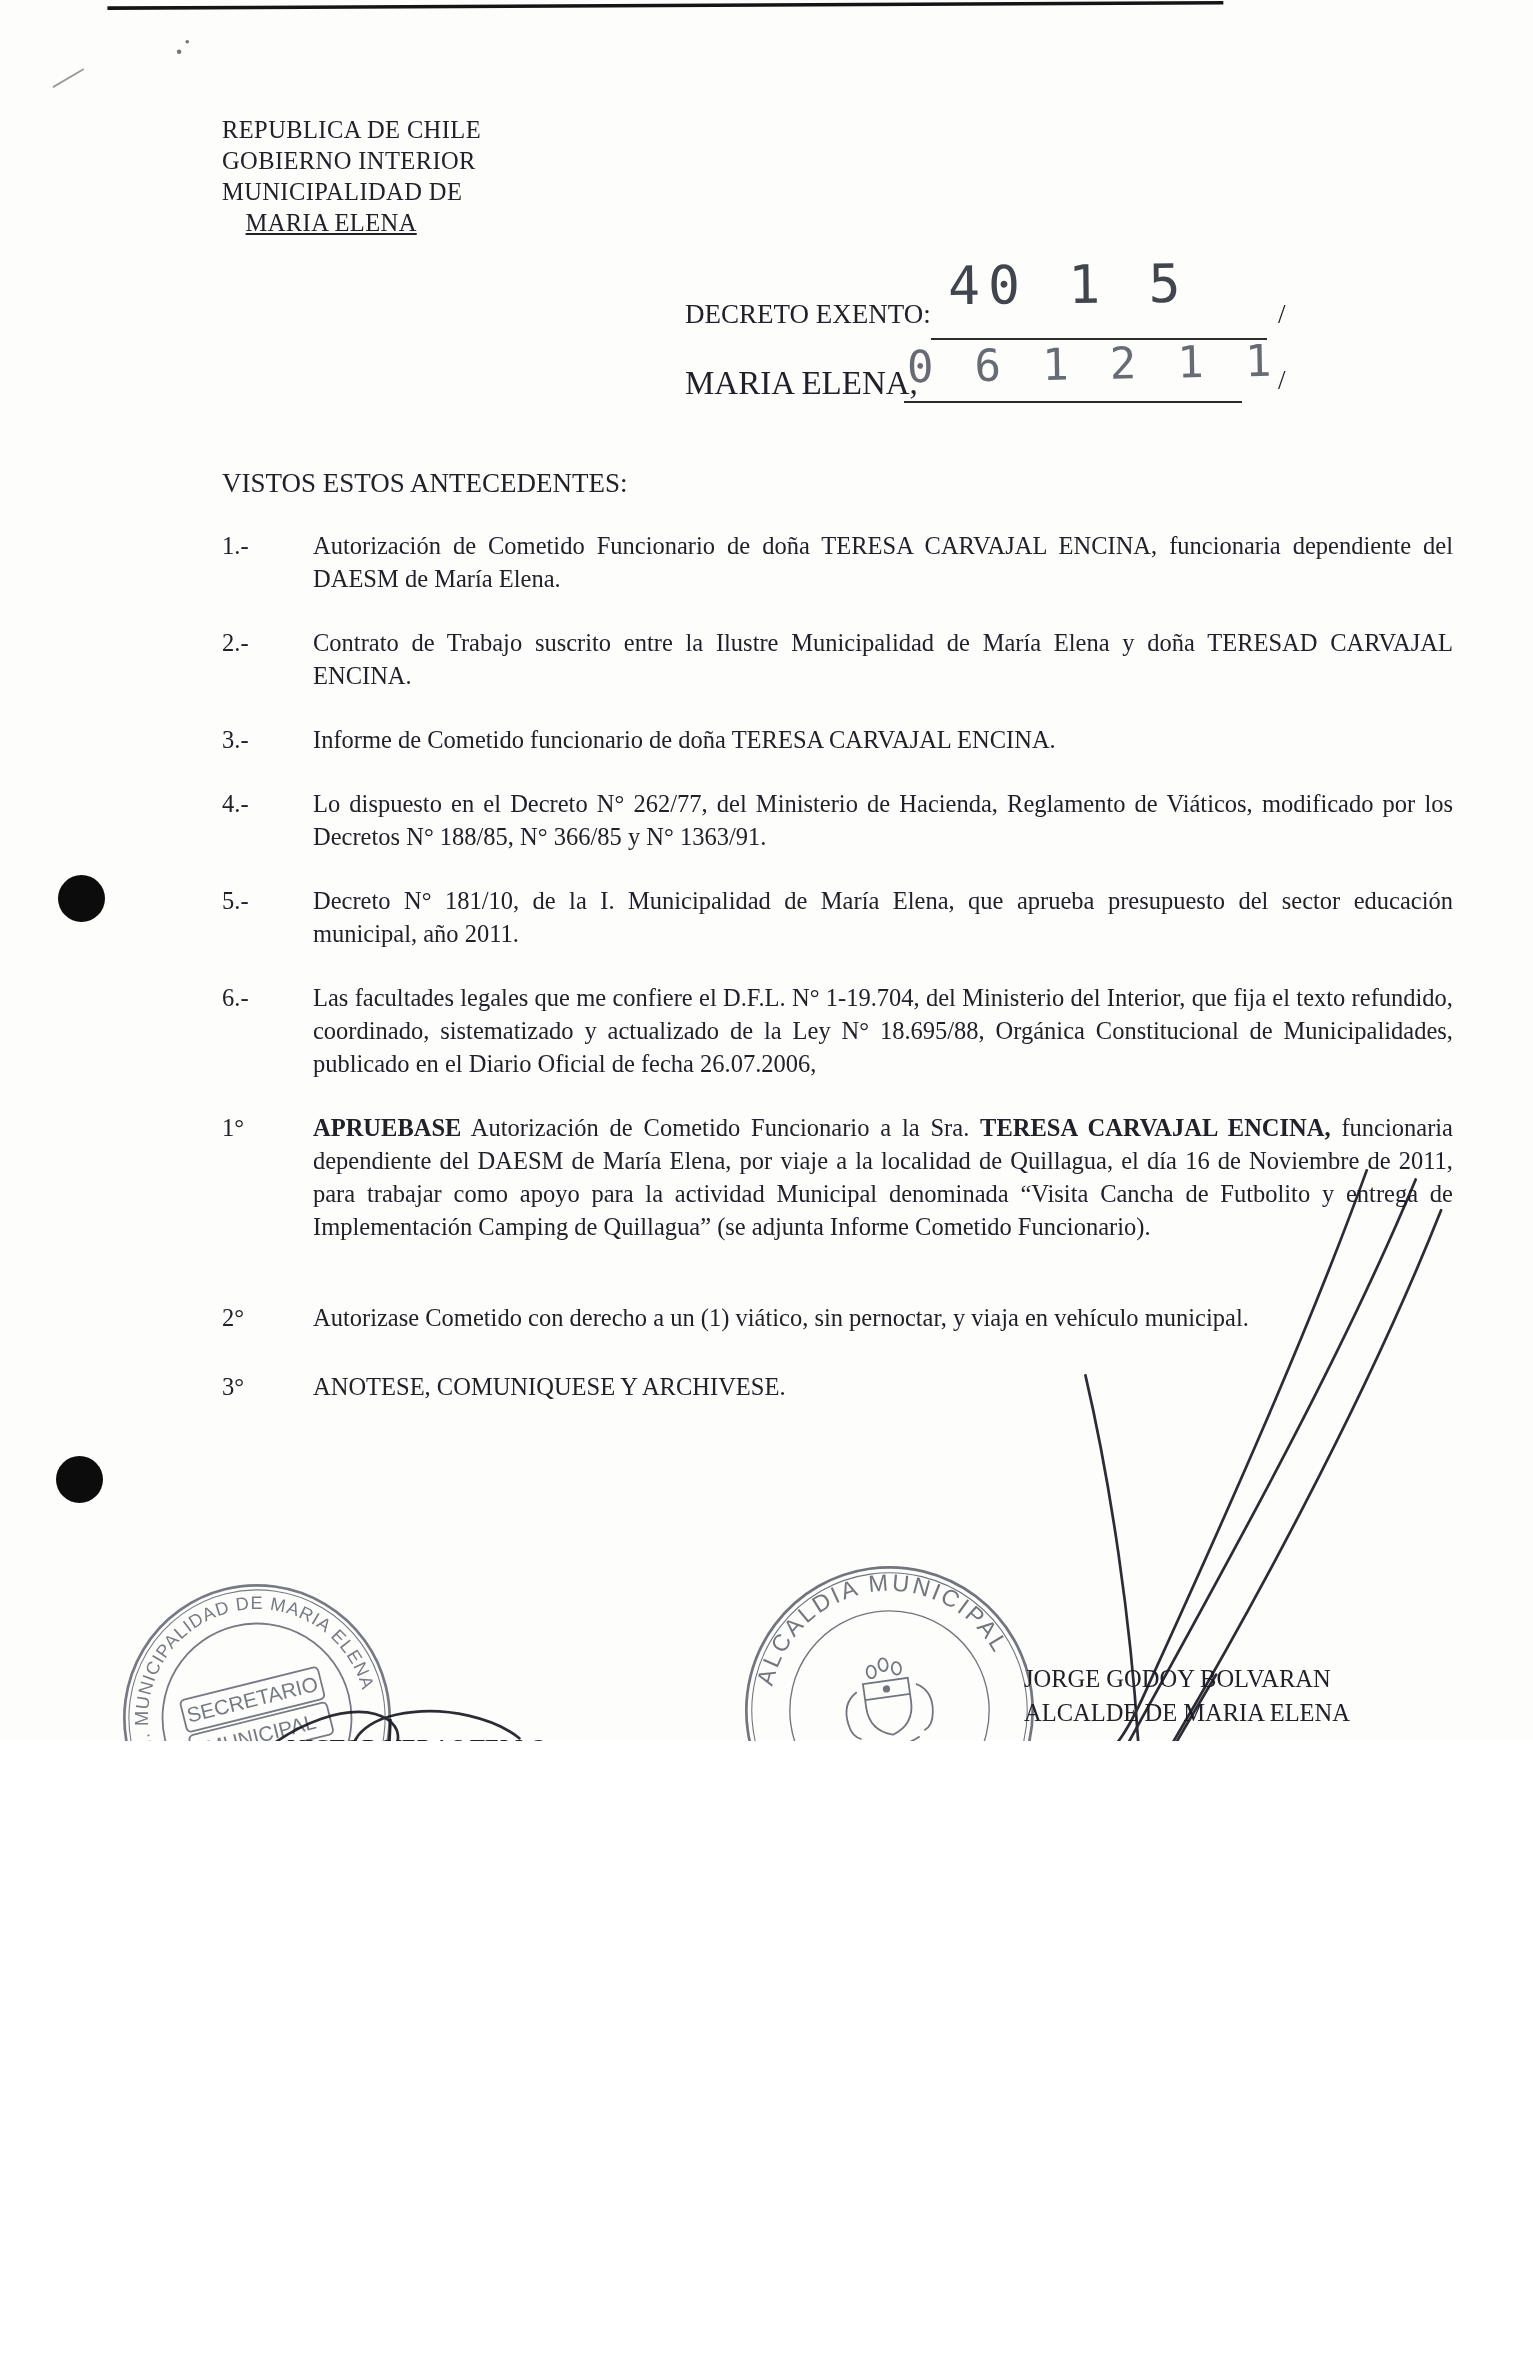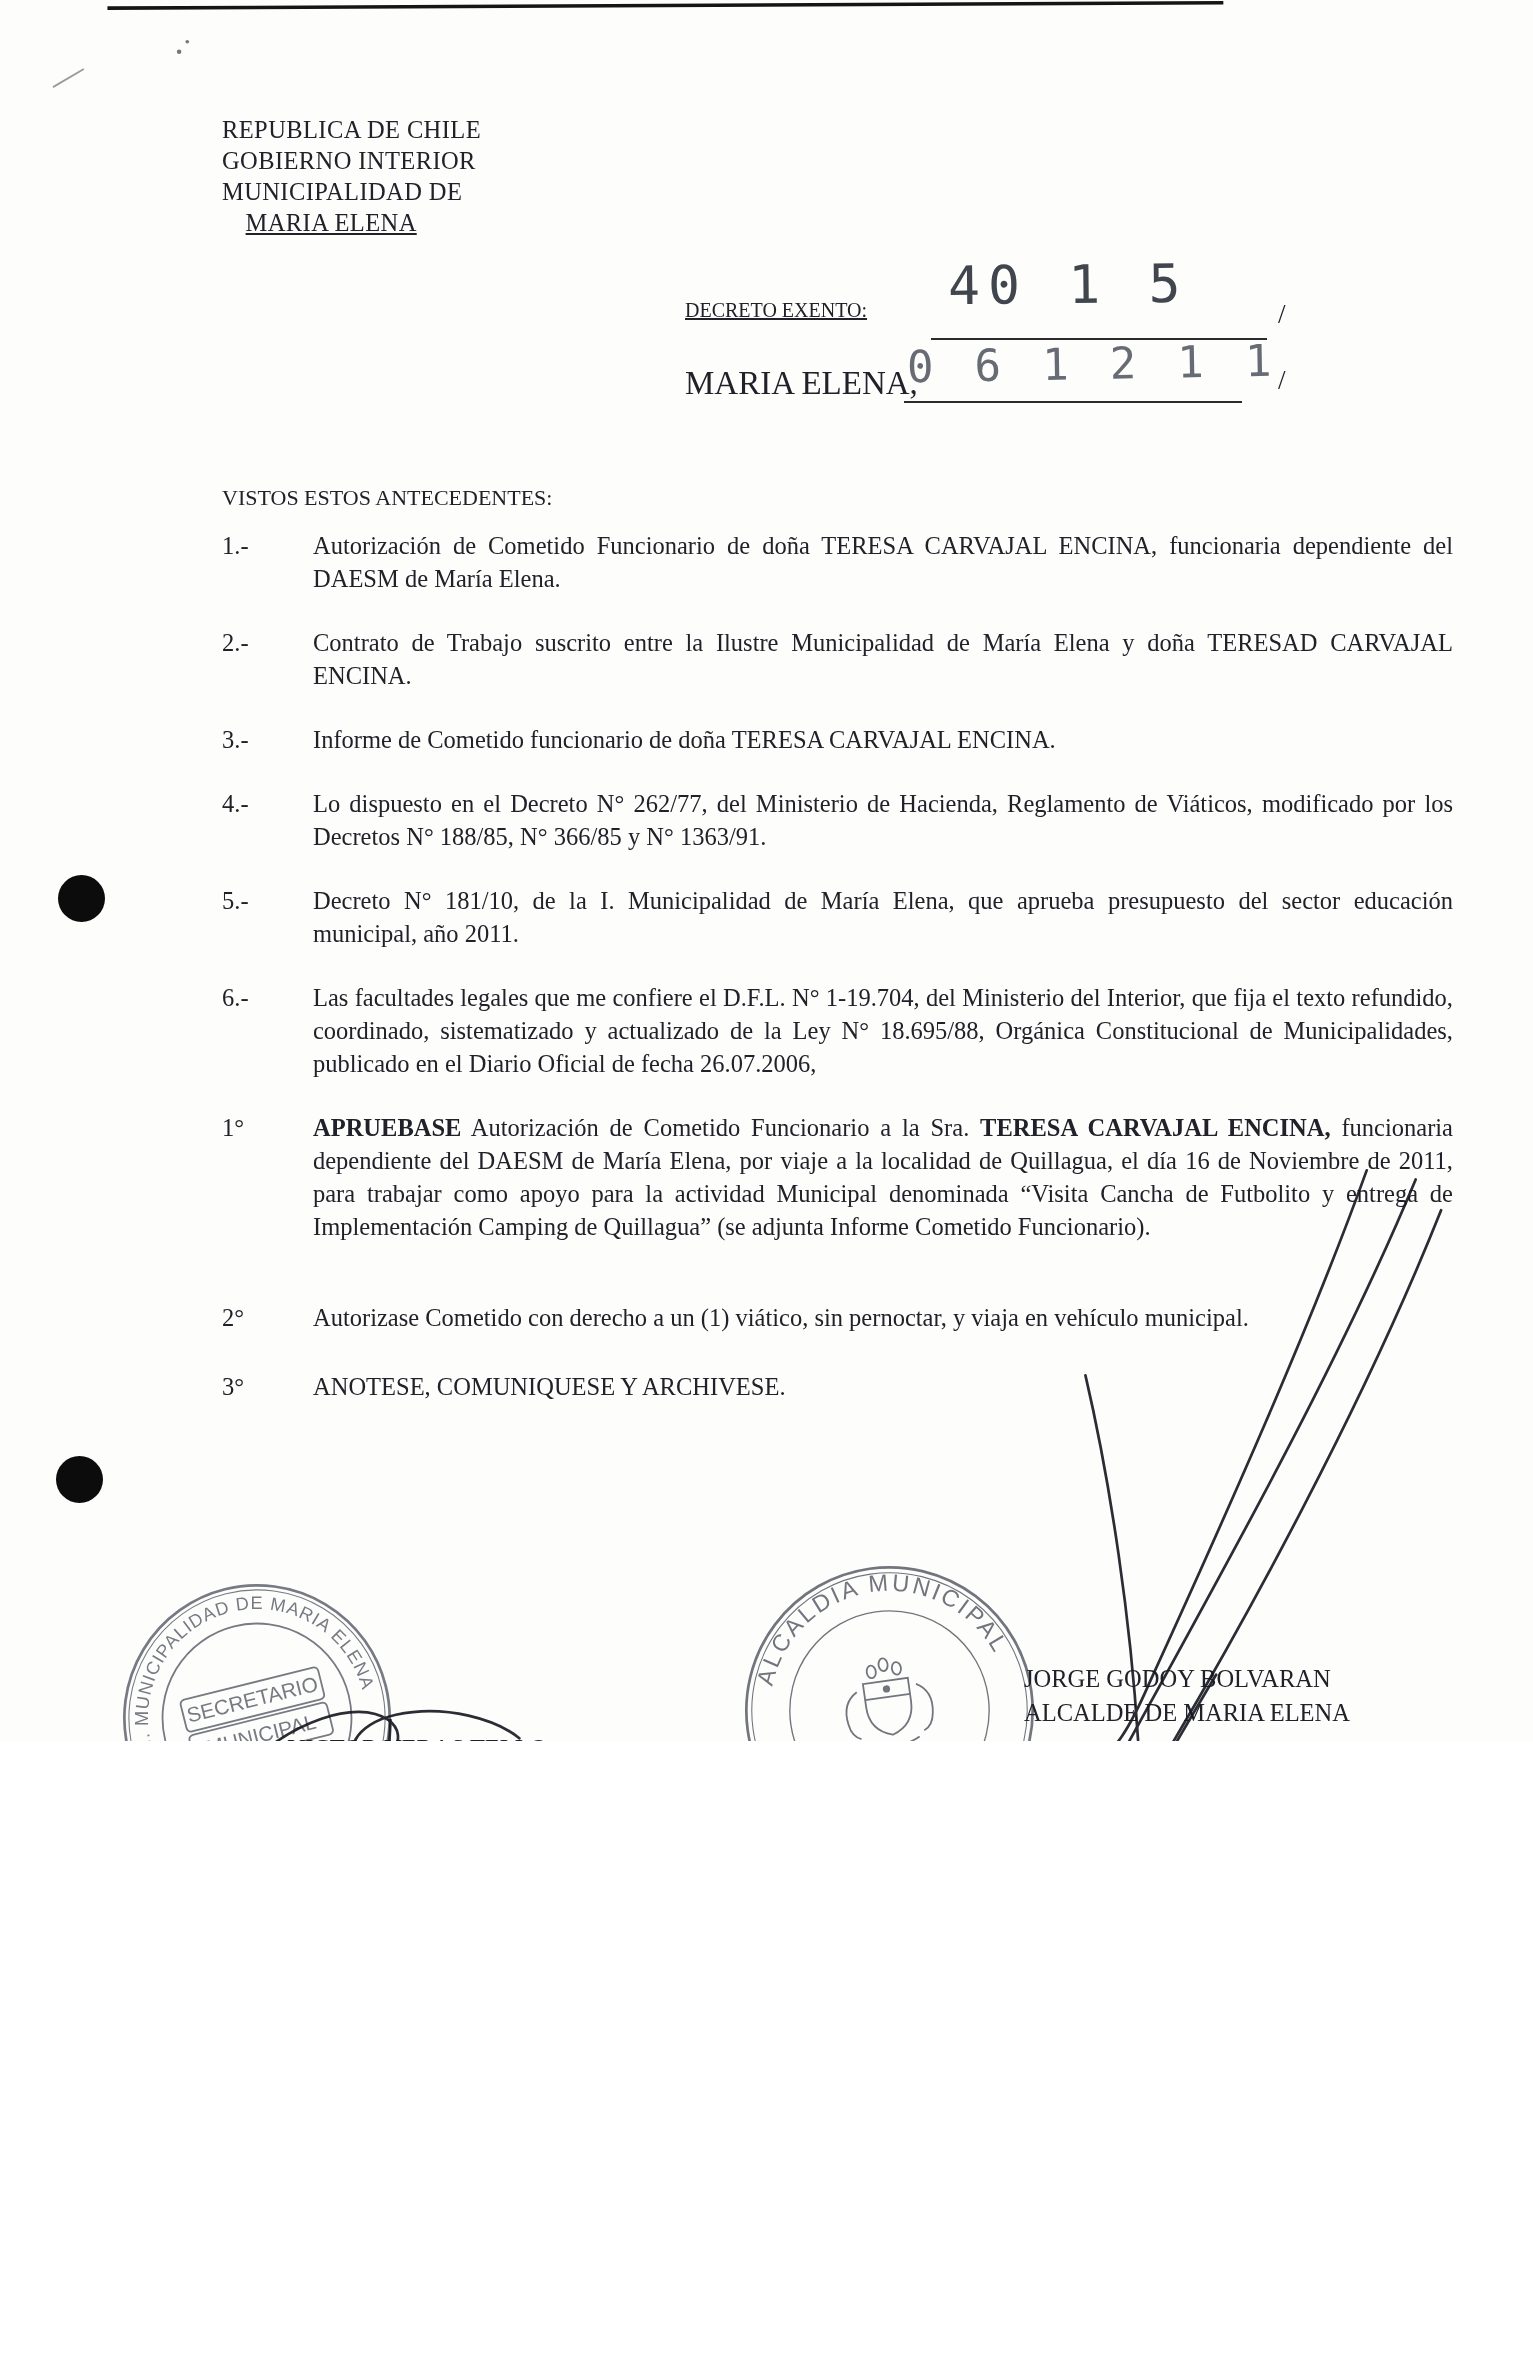--- a/index.html
+++ b/index.html
@@ -8,32 +8,32 @@
     background:#fdfdfc; overflow:hidden;
     font-family:"Liberation Serif", serif; color:#21212a;
   }
   .abs { position:absolute; }
 
   
   .header { left:222px; top:114px; font-size:24.5px; line-height:31px; letter-spacing:0.4px; }
   .header .l4 { text-decoration:underline; margin-left:23.6px; }
 
   
-  .dex-label { left:685px; top:299px; font-size:20px;text-decoration:underline; }
+  .dex-label { left:685px; top:299px; font-size:27px; }
   .dex-num  { left:948px; top:254px; font-family:"DejaVu Sans Mono",monospace; font-size:53px;
               letter-spacing:8.2px; color:#41454d; transform:rotate(-0.6deg); }
   .dex-line  { left:931px; top:338px; width:336px; height:1.8px; background:#2b2b2b; }
   .dex-slash { left:1278px; top:299px; font-size:27px; }
   .ml-label  { left:685px; top:365px; font-size:33px; }
   .date-num  { left:907px; top:338px; font-family:"DejaVu Sans Mono",monospace; font-size:44px;
                letter-spacing:7.3px; color:#676b74; transform:rotate(-1deg); }
   .ml-line   { left:904px; top:401px; width:338px; height:1.8px; background:#2b2b2b; }
   .ml-slash  { left:1278px; top:365px; font-size:27px; }
 
-  .vistos-title { left:222px; top:485px; font-size:22px; }
+  .vistos-title { left:222px; top:468px; font-size:27px; }
 
   
   .flow { left:222px; top:529px; width:1231px; font-size:24.5px; line-height:33px; }
   .row  { display:flex; margin-bottom:31px; }
   .num  { width:91px; flex:none; }
   .txt  { flex:1; text-align:justify; }
   .b    { font-weight:700; }
   .decreto-title { font-weight:700; margin:11px 0 23.6px 0; letter-spacing:2.7px; font-size:25.4px; }
   .d1 { margin-bottom:58px; }
   .d2 { margin-bottom:36px; }

